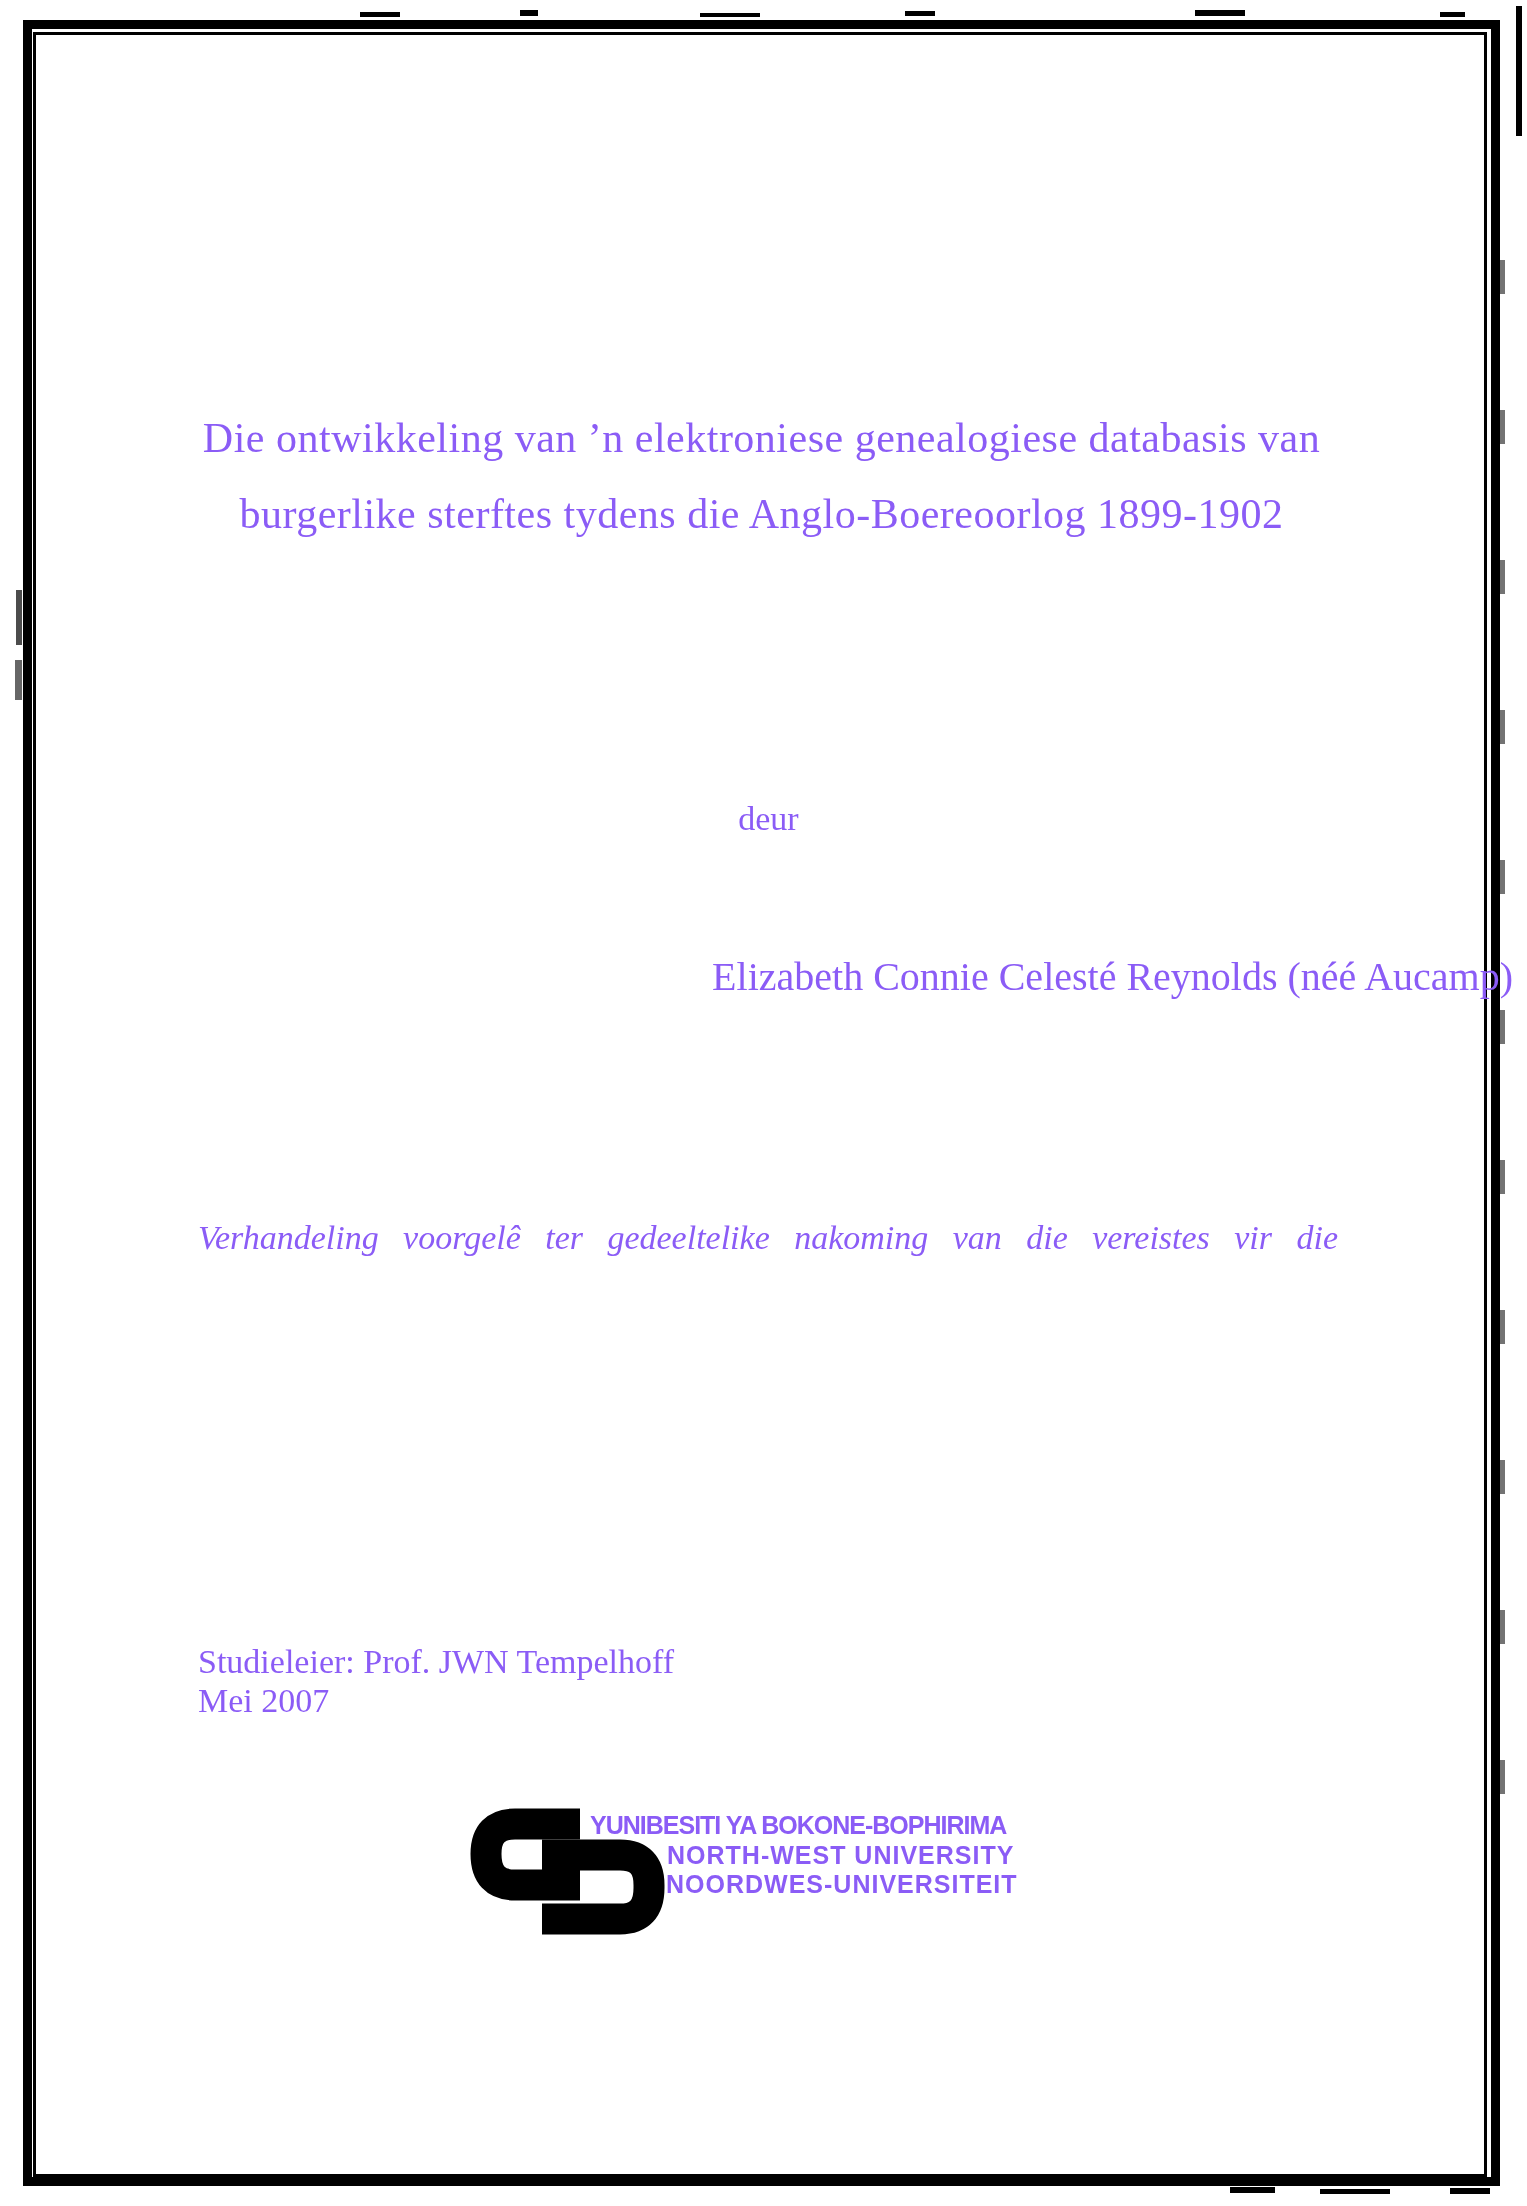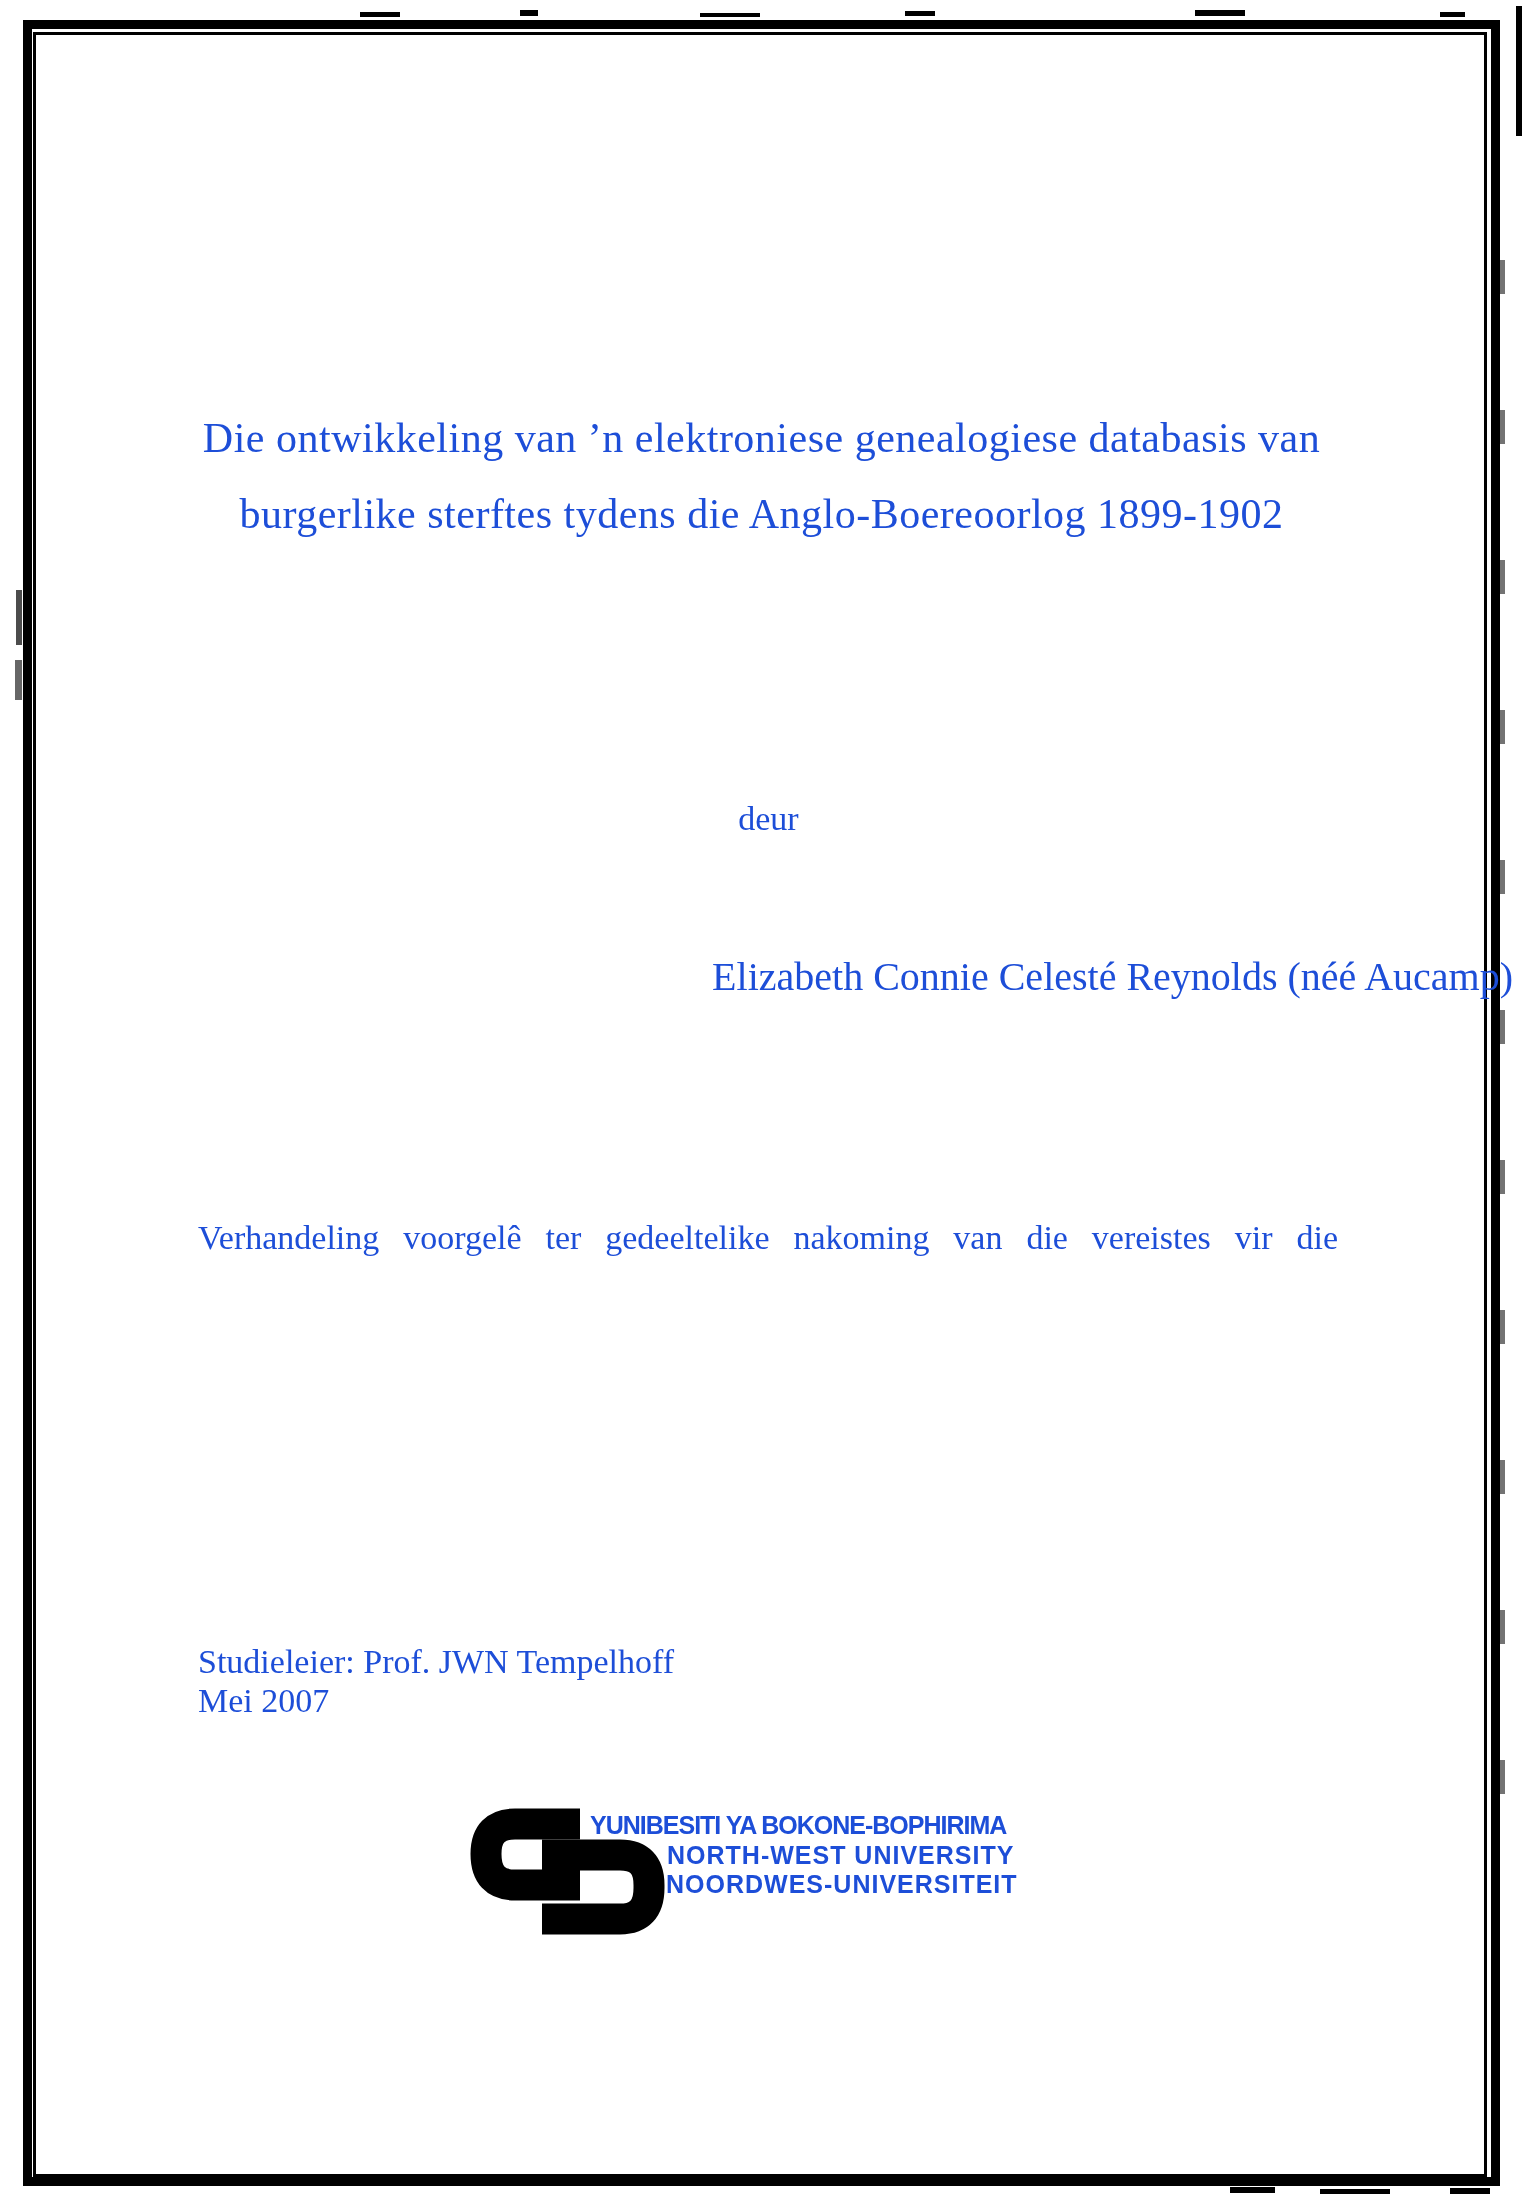--- a/index.html
+++ b/index.html
@@ -2,21 +2,21 @@
 <html><head>
 <meta charset="utf-8">
 <style>
   html,body{margin:0;padding:0;background:#e8e8e8;}
   .scan{
     position:relative;
     width:1527px;height:2206px;
     background:#ffffff;
     overflow:hidden;
     font-family:"Liberation Serif", serif;
-    color:#1d4ed8;
+    color:#8b5cf6;
   }
   
   .frame-outer{
     position:absolute;left:23px;top:20px;right:27px;bottom:20px;
     border:9px solid #000;
   }
   .frame-inner{
     position:absolute;left:33px;top:32px;right:40px;bottom:29px;
     border:3px solid #000;
   }
@@ -40,21 +40,21 @@
     text-align:center;font-size:34px;line-height:38px;
   }
   .author{
     position:absolute;left:40px;right:14px;top:954px;
     text-align:right;font-size:40px;line-height:46px;
   }
   .degree{
     position:absolute;left:198px;top:1216px;width:1140px;
     font-size:34px;line-height:43px;
   }
-  .degree .justify{text-align:justify;text-align-last:justify;}
+  .degree .justify{text-align:justify;text-align-last:justify;font-style:italic;}
   .italic{font-style:italic;}
   .supervisor{
     position:absolute;left:198px;top:1642px;
     font-size:34px;line-height:39px;
   }
   .logo{position:absolute;left:470px;top:1800px;width:600px;height:135px;margin-top:8px;}
   .logo-mark{position:absolute;left:0;top:0;}
   .logo-text{
     position:absolute;
     font-family:"Liberation Sans", sans-serif;

